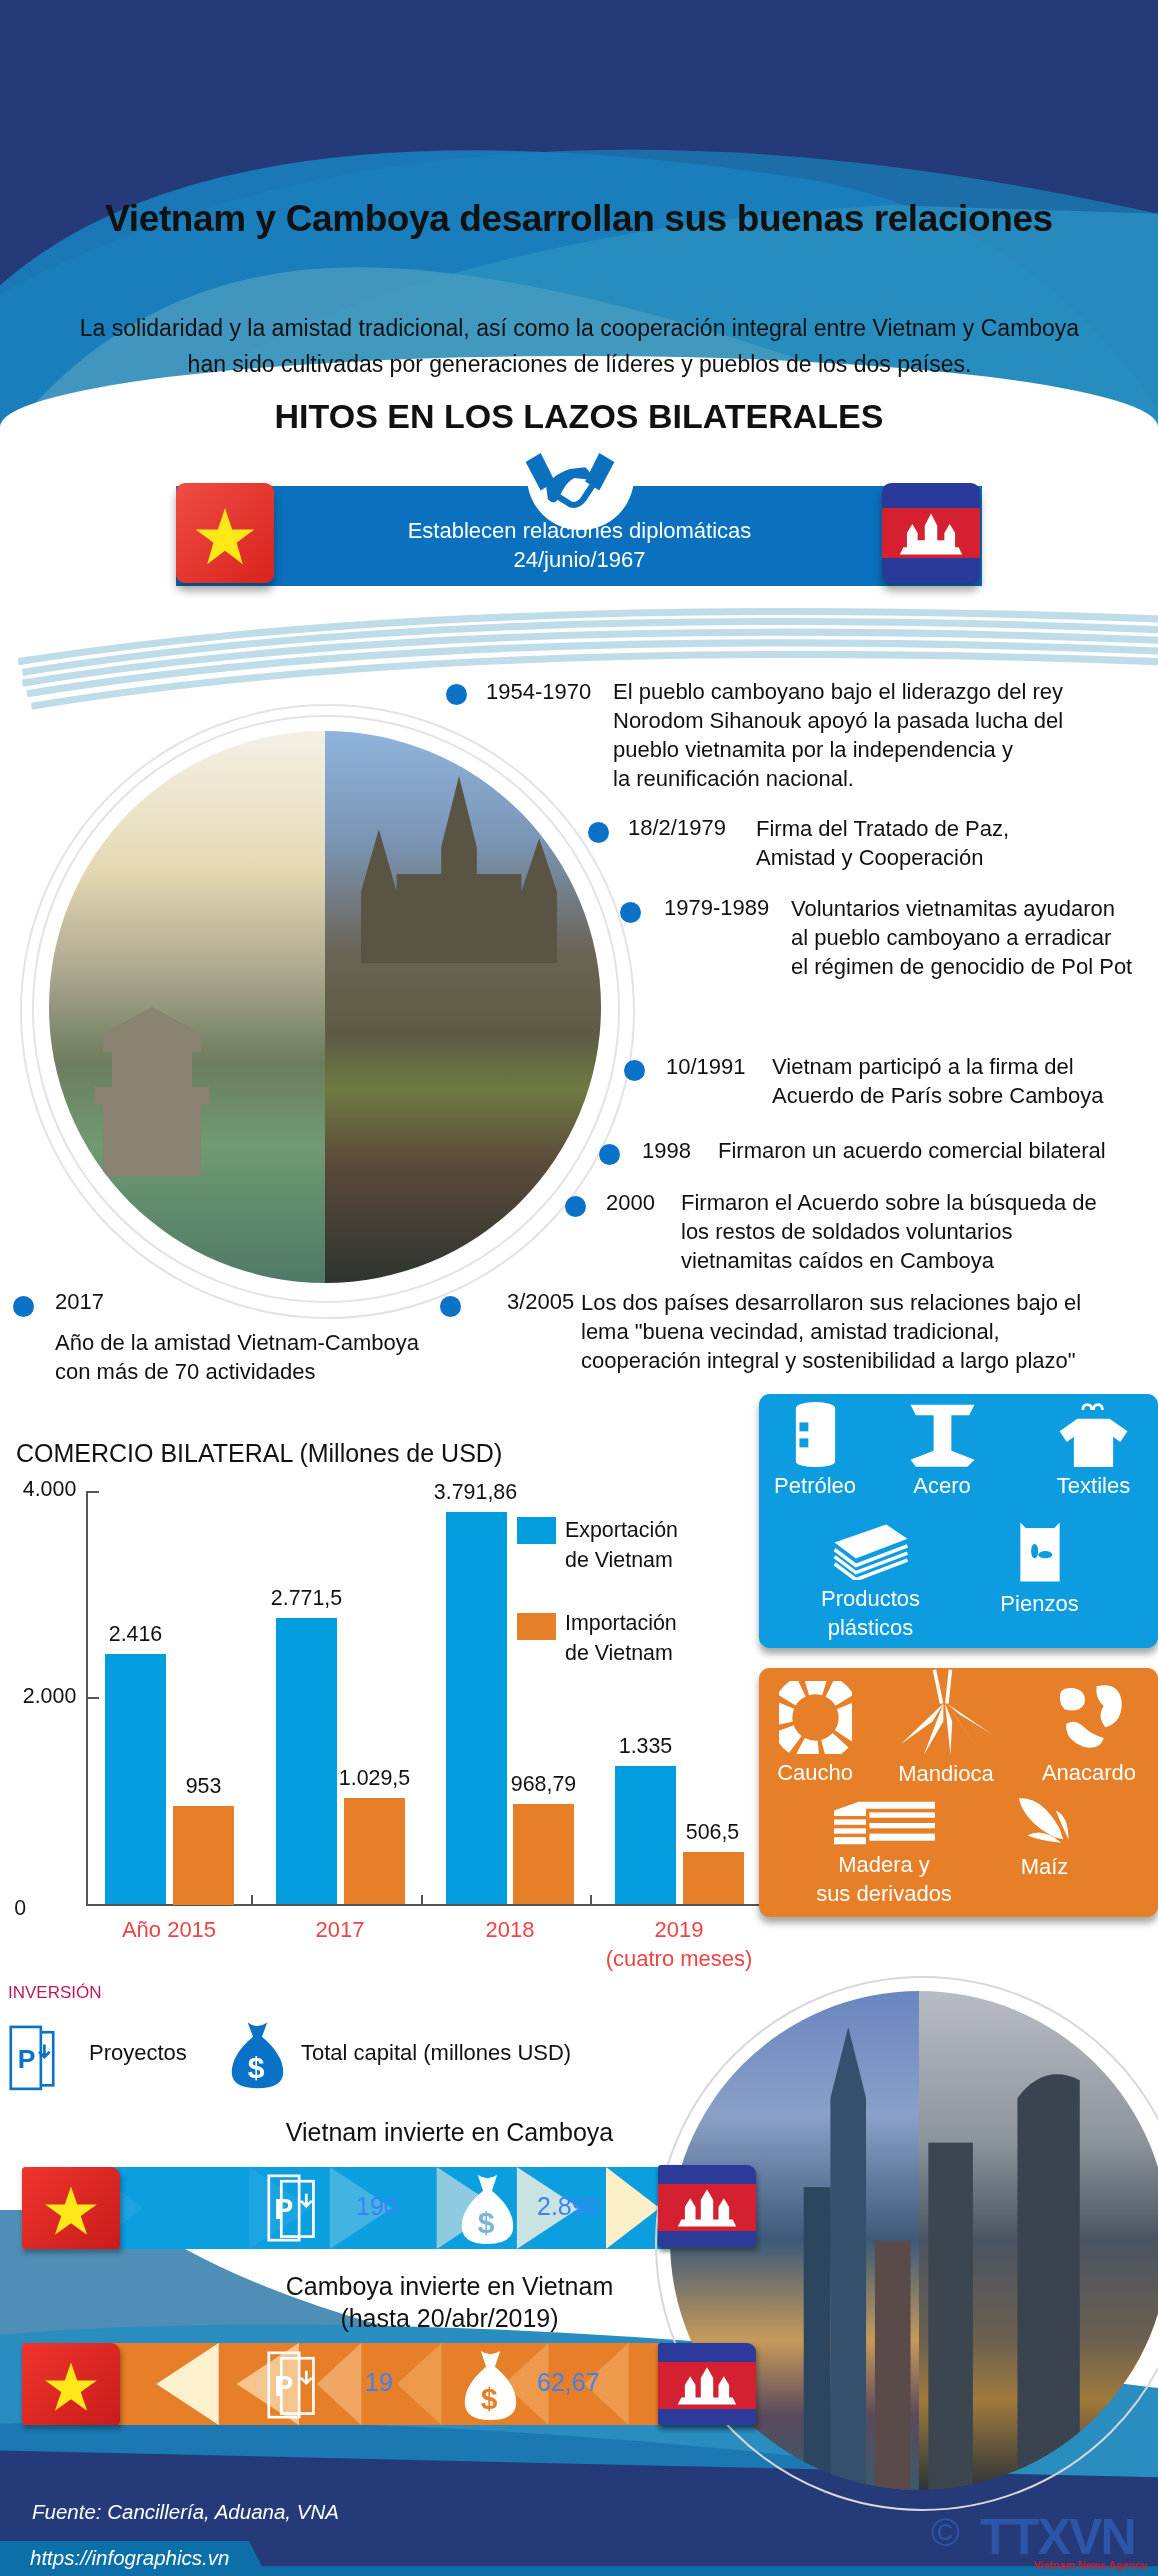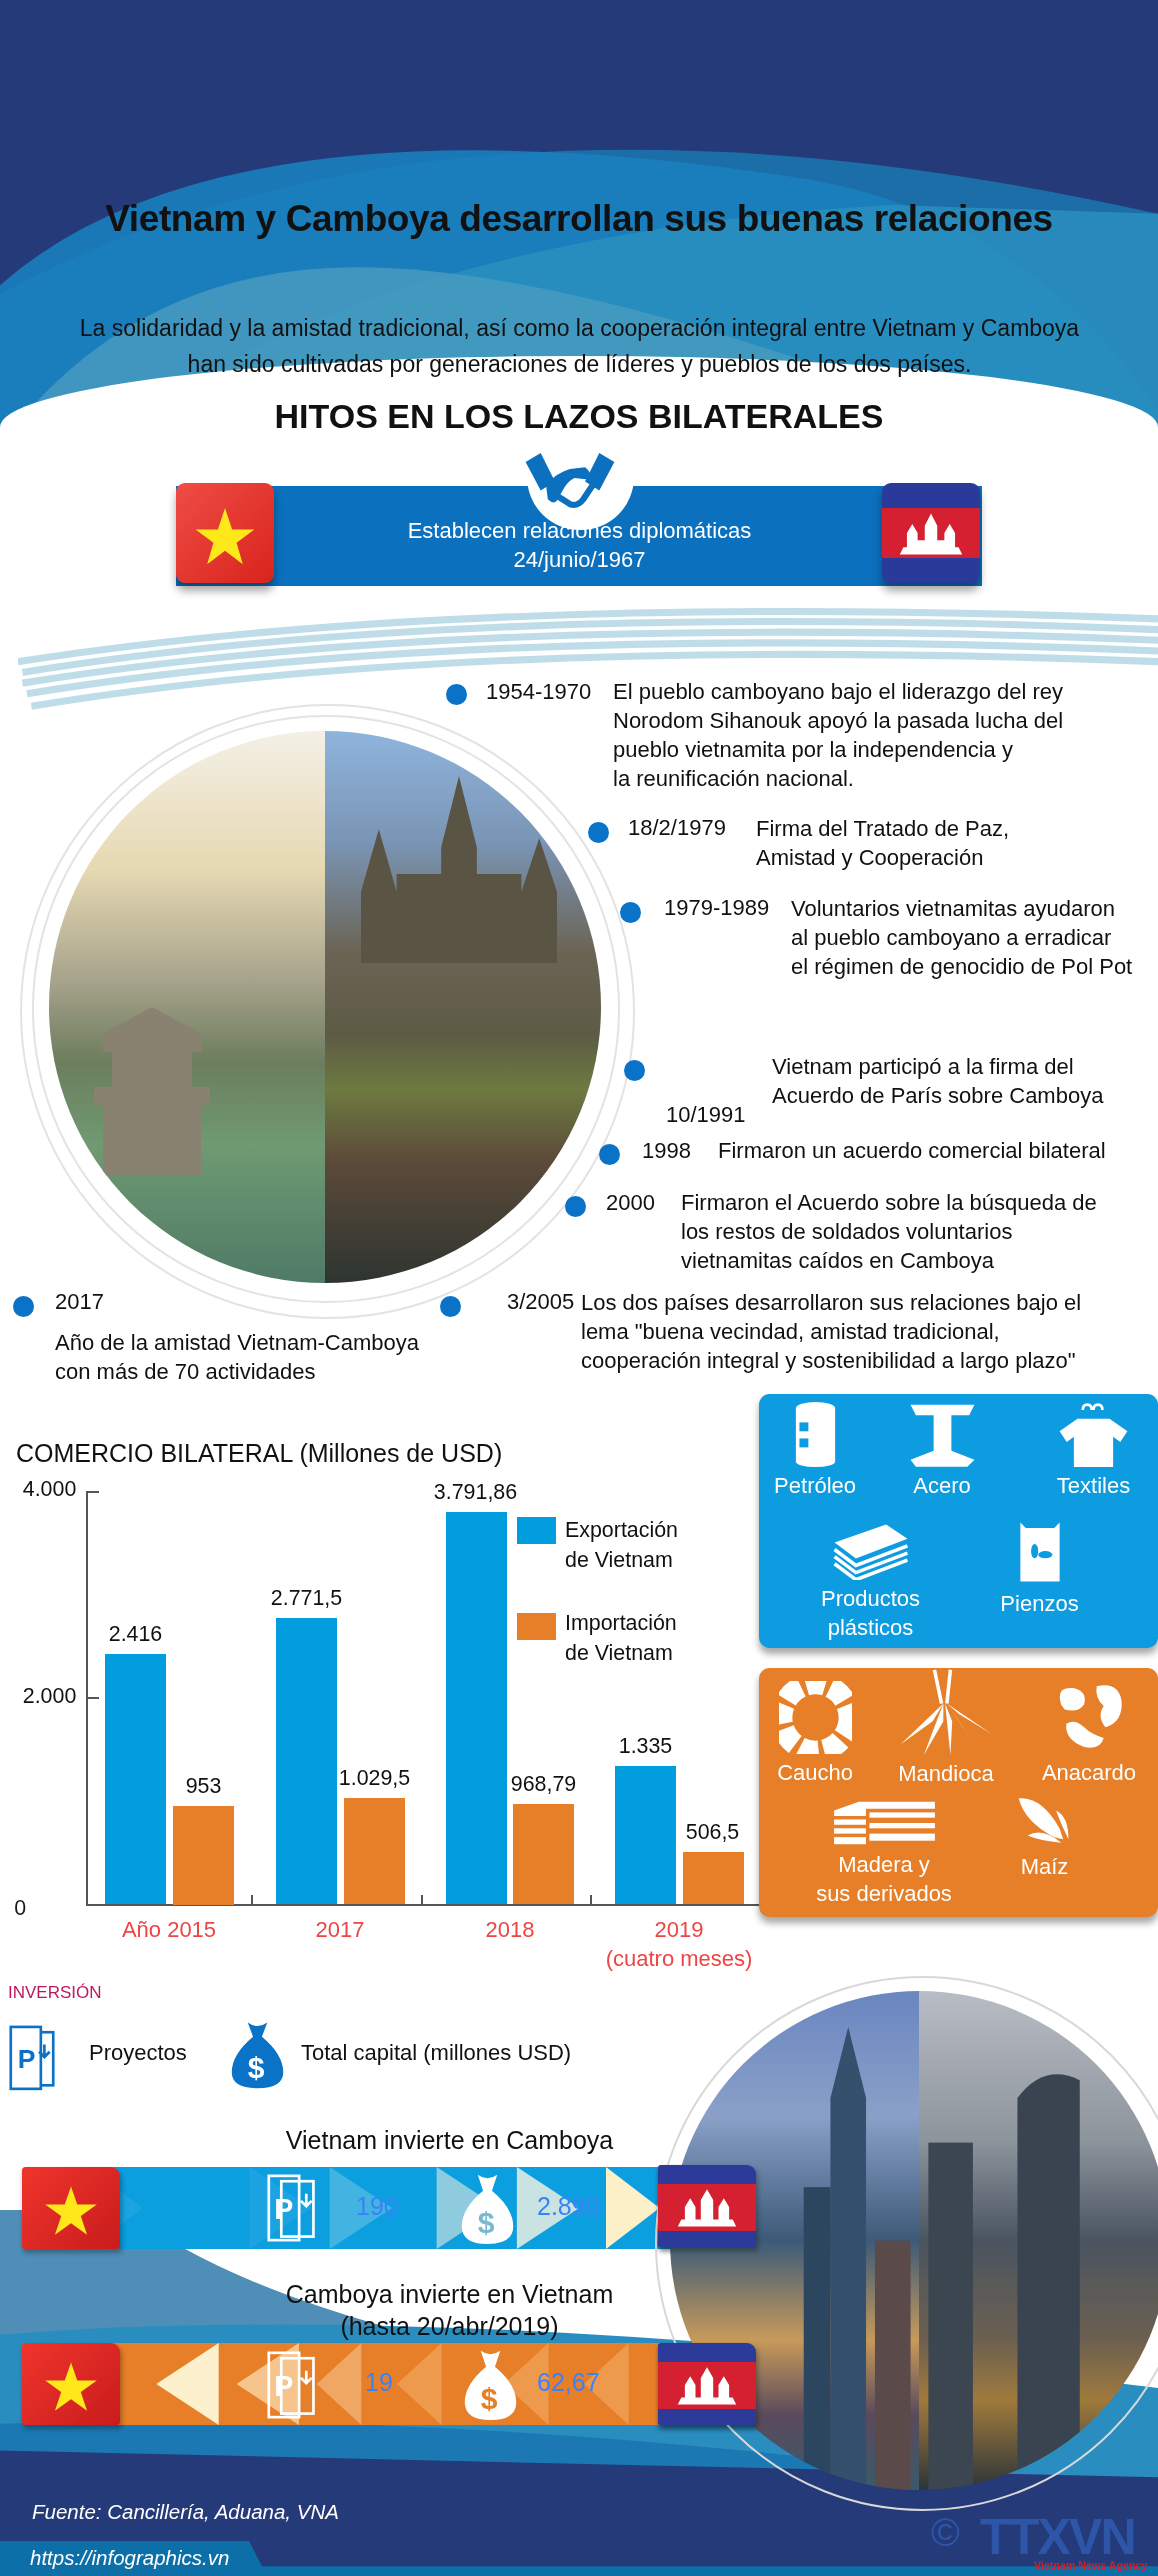--- a/index.html
+++ b/index.html
@@ -52,21 +52,21 @@
   
   .prod-box { border-radius: 10.7px; box-shadow: 0 5.3px 7.1px rgba(0,0,0,0.35); }
   .exp-box { left: 759px; top: 1394px; width: 399px; height: 254px; background: #0e9ce0; }
   .imp-box { left: 759px; top: 1668px; width: 399px; height: 249px; background: #e77f28; }
   .prod-item { position: absolute; text-align: center; color: #fff; font-size: 22px; line-height: 28.5px; }
   .prod-icon { display: block; margin: 0 auto 5.3px auto; }
 
   
   .inv-title { left: 8px; top: 1983px; font-size: 17px; color: #be185d; }
   .legend-label { font-size: 22px; color: #111; }
-  .inv-heading { text-align: center; font-size: 25px; line-height: 32px; color: #111; margin-top: 8px; }
+  .inv-heading { text-align: center; font-size: 25px; line-height: 32px; color: #111; }
   .inv-band { height: 82px; }
   .band-blue { left: 89px; top: 2167px; width: 624px; background: #0c9fe0; }
   .band-orange { left: 85px; top: 2343px; width: 615px; background: #e77f28; }
   .inv-num { font-size: 25px; color: #3b82f6; }
   .folder { width: 98px; height: 82px; border-radius: 3.6px 9px 3.6px 3.6px; box-shadow: 1.8px 3.6px 5.3px rgba(0,0,0,0.3); }
   .folder-vn { background: linear-gradient(135deg,#f0342c,#c81c1c); }
   .folder-kh { background: #d42030; border-top: 19.6px solid #2c3b9a; border-bottom: 16px solid #2c3b9a; }
 
   .city-circle { left: 670px; top: 1991px; width: 499px; height: 499px; border-radius: 50%; overflow: hidden; }
   .city-left { left: 0; top: 0; width: 249px; height: 499px; background: linear-gradient(180deg,#6a86c0 0%,#8aa0c8 25%,#3c5a78 50%,#c79a5a 70%,#5a4a5c 85%,#3a5a6c 100%); }
@@ -165,21 +165,21 @@
 
 <div class="abs tl-dot" style="left:620px;top:902px;"></div>
 <div class="abs tl-date" style="left:664px;top:895px;">1979-1989</div>
 <div class="abs tl-text" style="left:791px;top:894px;">
   <div>Voluntarios vietnamitas ayudaron</div>
   <div>al pueblo camboyano a erradicar</div>
   <div>el régimen de genocidio de Pol Pot</div>
 </div>
 
 <div class="abs tl-dot" style="left:624px;top:1060px;"></div>
-<div class="abs tl-date" style="left:666px;top:1102px;">10/1991</div>
+<div class="abs tl-date" style="left:666px;top:1054px;">10/1991</div>
 <div class="abs tl-text" style="left:772px;top:1052px;">
   <div>Vietnam participó a la firma del</div>
   <div>Acuerdo de París sobre Camboya</div>
 </div>
 
 <div class="abs tl-dot" style="left:599px;top:1144px;"></div>
 <div class="abs tl-date" style="left:642px;top:1138px;">1998</div>
 <div class="abs tl-text" style="left:718px;top:1136px;">
   <div>Firmaron un acuerdo comercial bilateral</div>
 </div>

